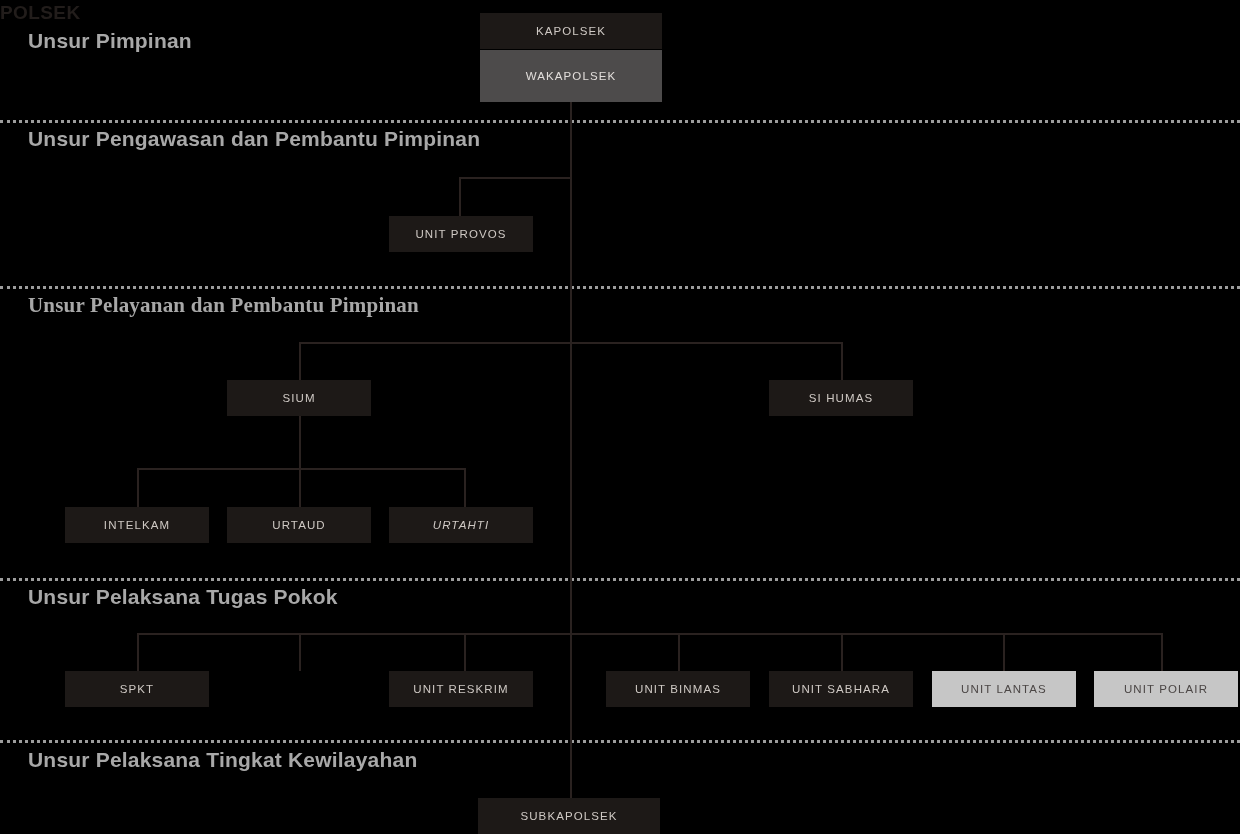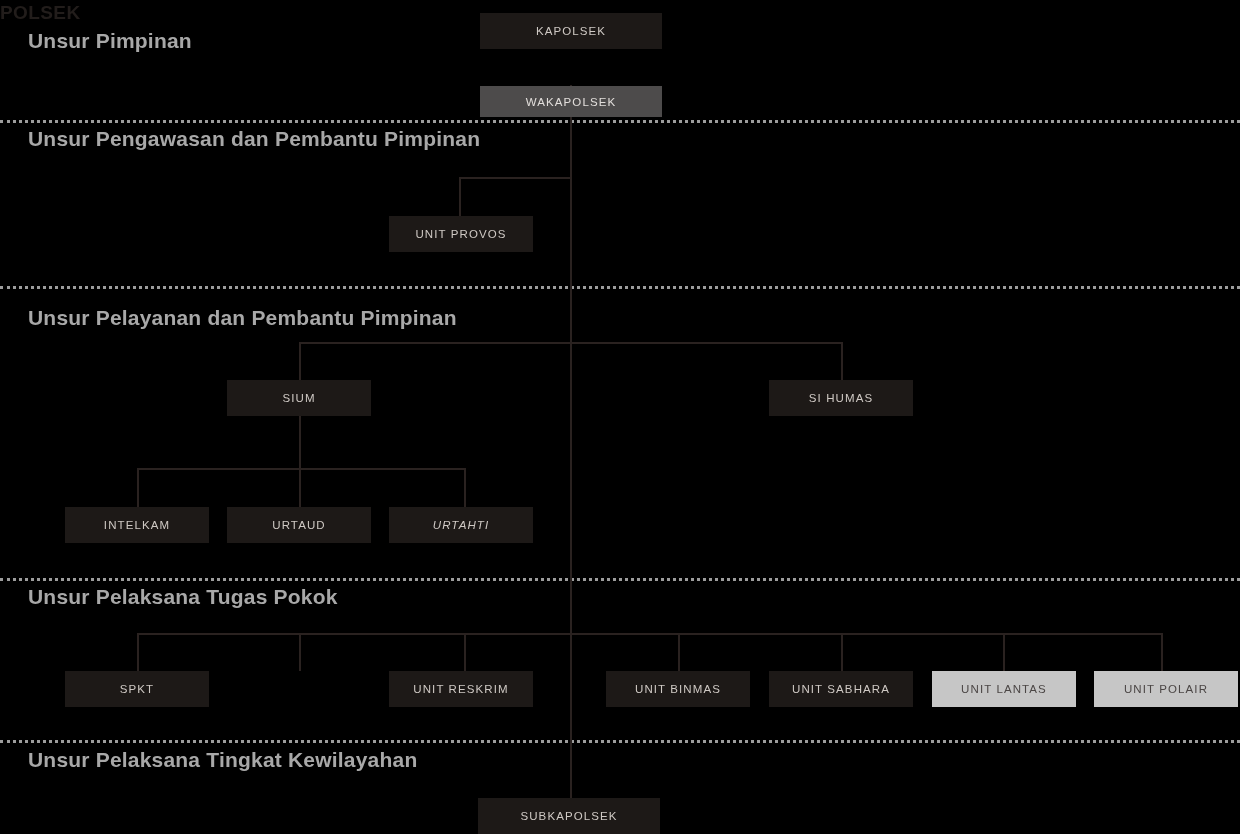--- a/index.html
+++ b/index.html
@@ -91,21 +91,21 @@
 <div id="chart-root">
 
   <div class="chart-title" style="top:2px;">POLSEK</div>
 
   <div class="section-label" style="top:29px;">Unsur Pimpinan</div>
 
   <div class="divider" style="top:120px;"></div>
   <div class="section-label" style="top:127px;">Unsur Pengawasan dan Pembantu Pimpinan</div>
 
   <div class="divider" style="top:286px;"></div>
-  <div class="section-label" style="top:306px;">Unsur Pelayanan dan Pembantu Pimpinan</div>
+  <div class="section-label" style="top:293px;font-family:Liberation Serif, serif;">Unsur Pelayanan dan Pembantu Pimpinan</div>
 
   <div class="divider" style="top:578px;"></div>
   <div class="section-label" style="top:585px;">Unsur Pelaksana Tugas Pokok</div>
 
   <div class="divider" style="top:740px;"></div>
   <div class="section-label" style="top:748px;">Unsur Pelaksana Tingkat Kewilayahan</div>
 
   <div class="line-v" style="left:570px; top:85px; height:714px;"></div>
 
   <div class="line-h" style="left:459px; top:177px; width:113px;"></div>
@@ -124,21 +124,21 @@
   <div class="line-h" style="left:137px; top:633px; width:1025px;"></div>
   <div class="line-v" style="left:137px; top:633px; height:38px;"></div>
   <div class="line-v" style="left:299px; top:633px; height:38px;"></div>
   <div class="line-v" style="left:464px; top:633px; height:38px;"></div>
   <div class="line-v" style="left:678px; top:633px; height:38px;"></div>
   <div class="line-v" style="left:841px; top:633px; height:38px;"></div>
   <div class="line-v" style="left:1003px; top:633px; height:38px;"></div>
   <div class="line-v" style="left:1161px; top:633px; height:38px;"></div>
 
   <div class="node dark" style="left:480px; top:13px; width:182px; height:36px;">KAPOLSEK</div>
-  <div class="node mid" style="left:480px; top:50px; width:182px; height:31px;margin-top:36px;">WAKAPOLSEK</div>
+  <div class="node mid" style="left:480px; top:50px; width:182px; height:52px;">WAKAPOLSEK</div>
 
   <div class="node dark" style="left:389px; top:216px; width:144px; height:36px;">UNIT PROVOS</div>
 
   <div class="node dark" style="left:227px; top:380px; width:144px; height:36px;">SIUM</div>
   <div class="node dark" style="left:769px; top:380px; width:144px; height:36px;">SI HUMAS</div>
 
   <div class="node dark" style="left:65px; top:507px; width:144px; height:36px;">INTELKAM</div>
   <div class="node dark" style="left:227px; top:507px; width:144px; height:36px;">URTAUD</div>
   <div class="node dark" style="left:389px; top:507px; width:144px; height:36px;font-style:italic;">URTAHTI</div>
 

